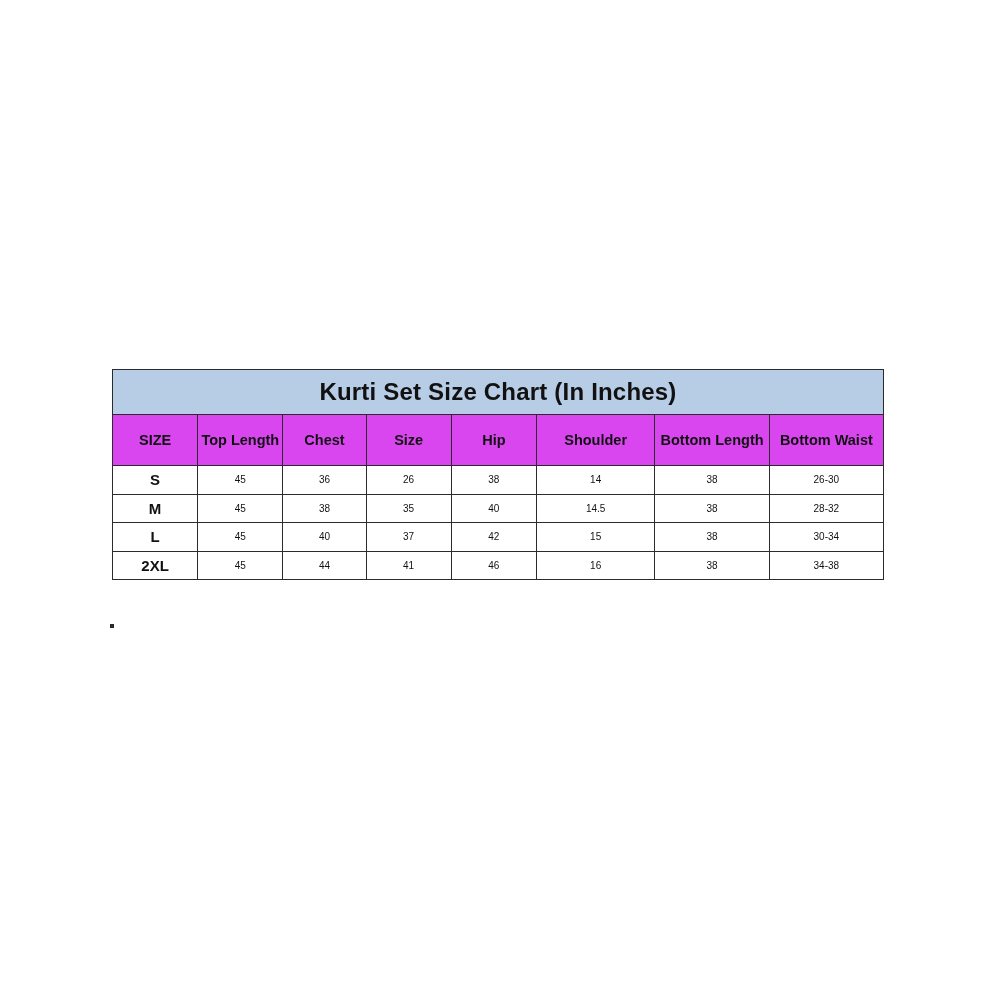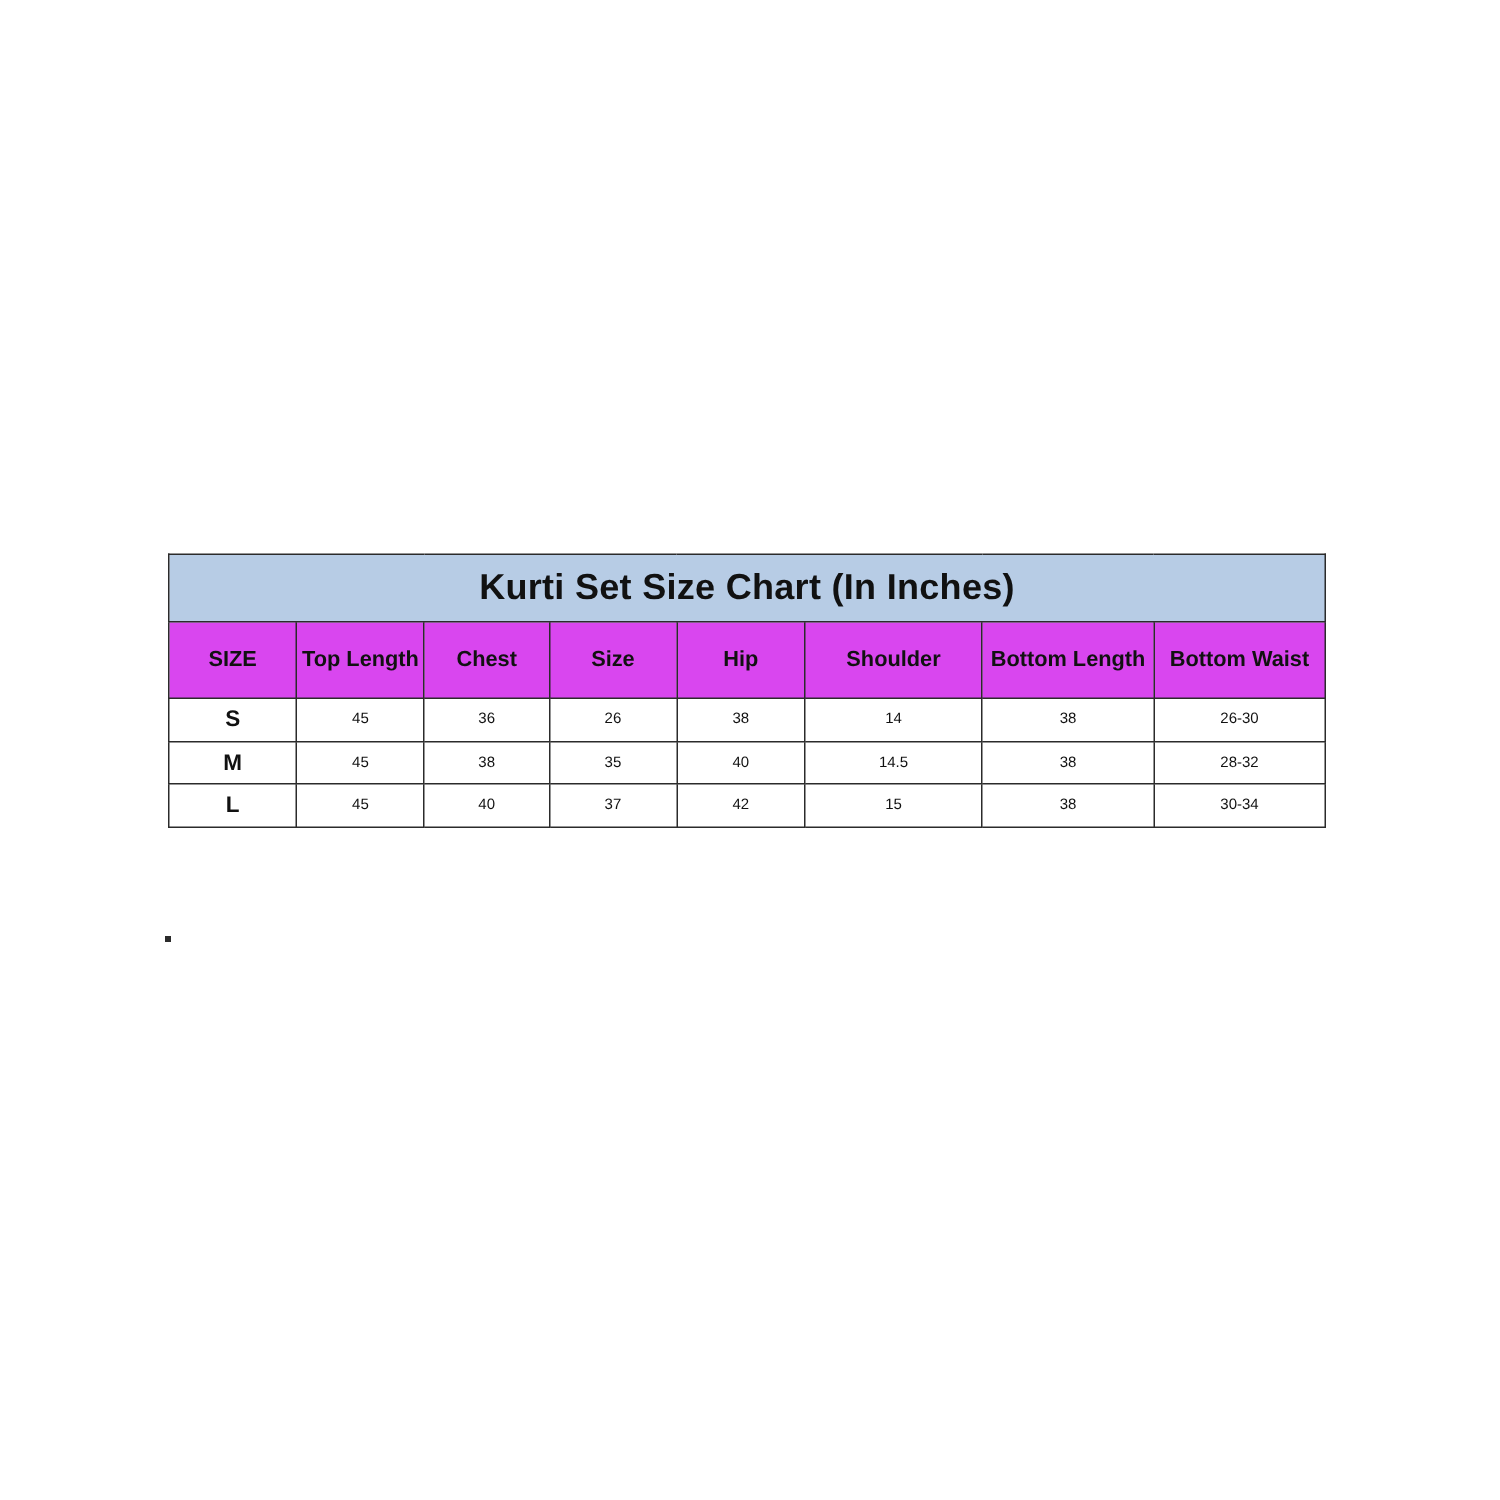--- a/index.html
+++ b/index.html
@@ -142,17 +142,27 @@
       <tr class="body-row">
         <td class="size-col">L</td>
         <td>45</td>
         <td>40</td>
         <td>37</td>
         <td>42</td>
         <td>15</td>
         <td>38</td>
         <td>30-34</td>
       </tr>
+      <tr class="body-row">
+        <td class="size-col">2XL</td>
+        <td>45</td>
+        <td>44</td>
+        <td>41</td>
+        <td>46</td>
+        <td>16</td>
+        <td>38</td>
+        <td>34-38</td>
+      </tr>
     </tbody>
   </table>
 </div>
 
 <div class="corner-tick"></div>
 
 </body></html>

